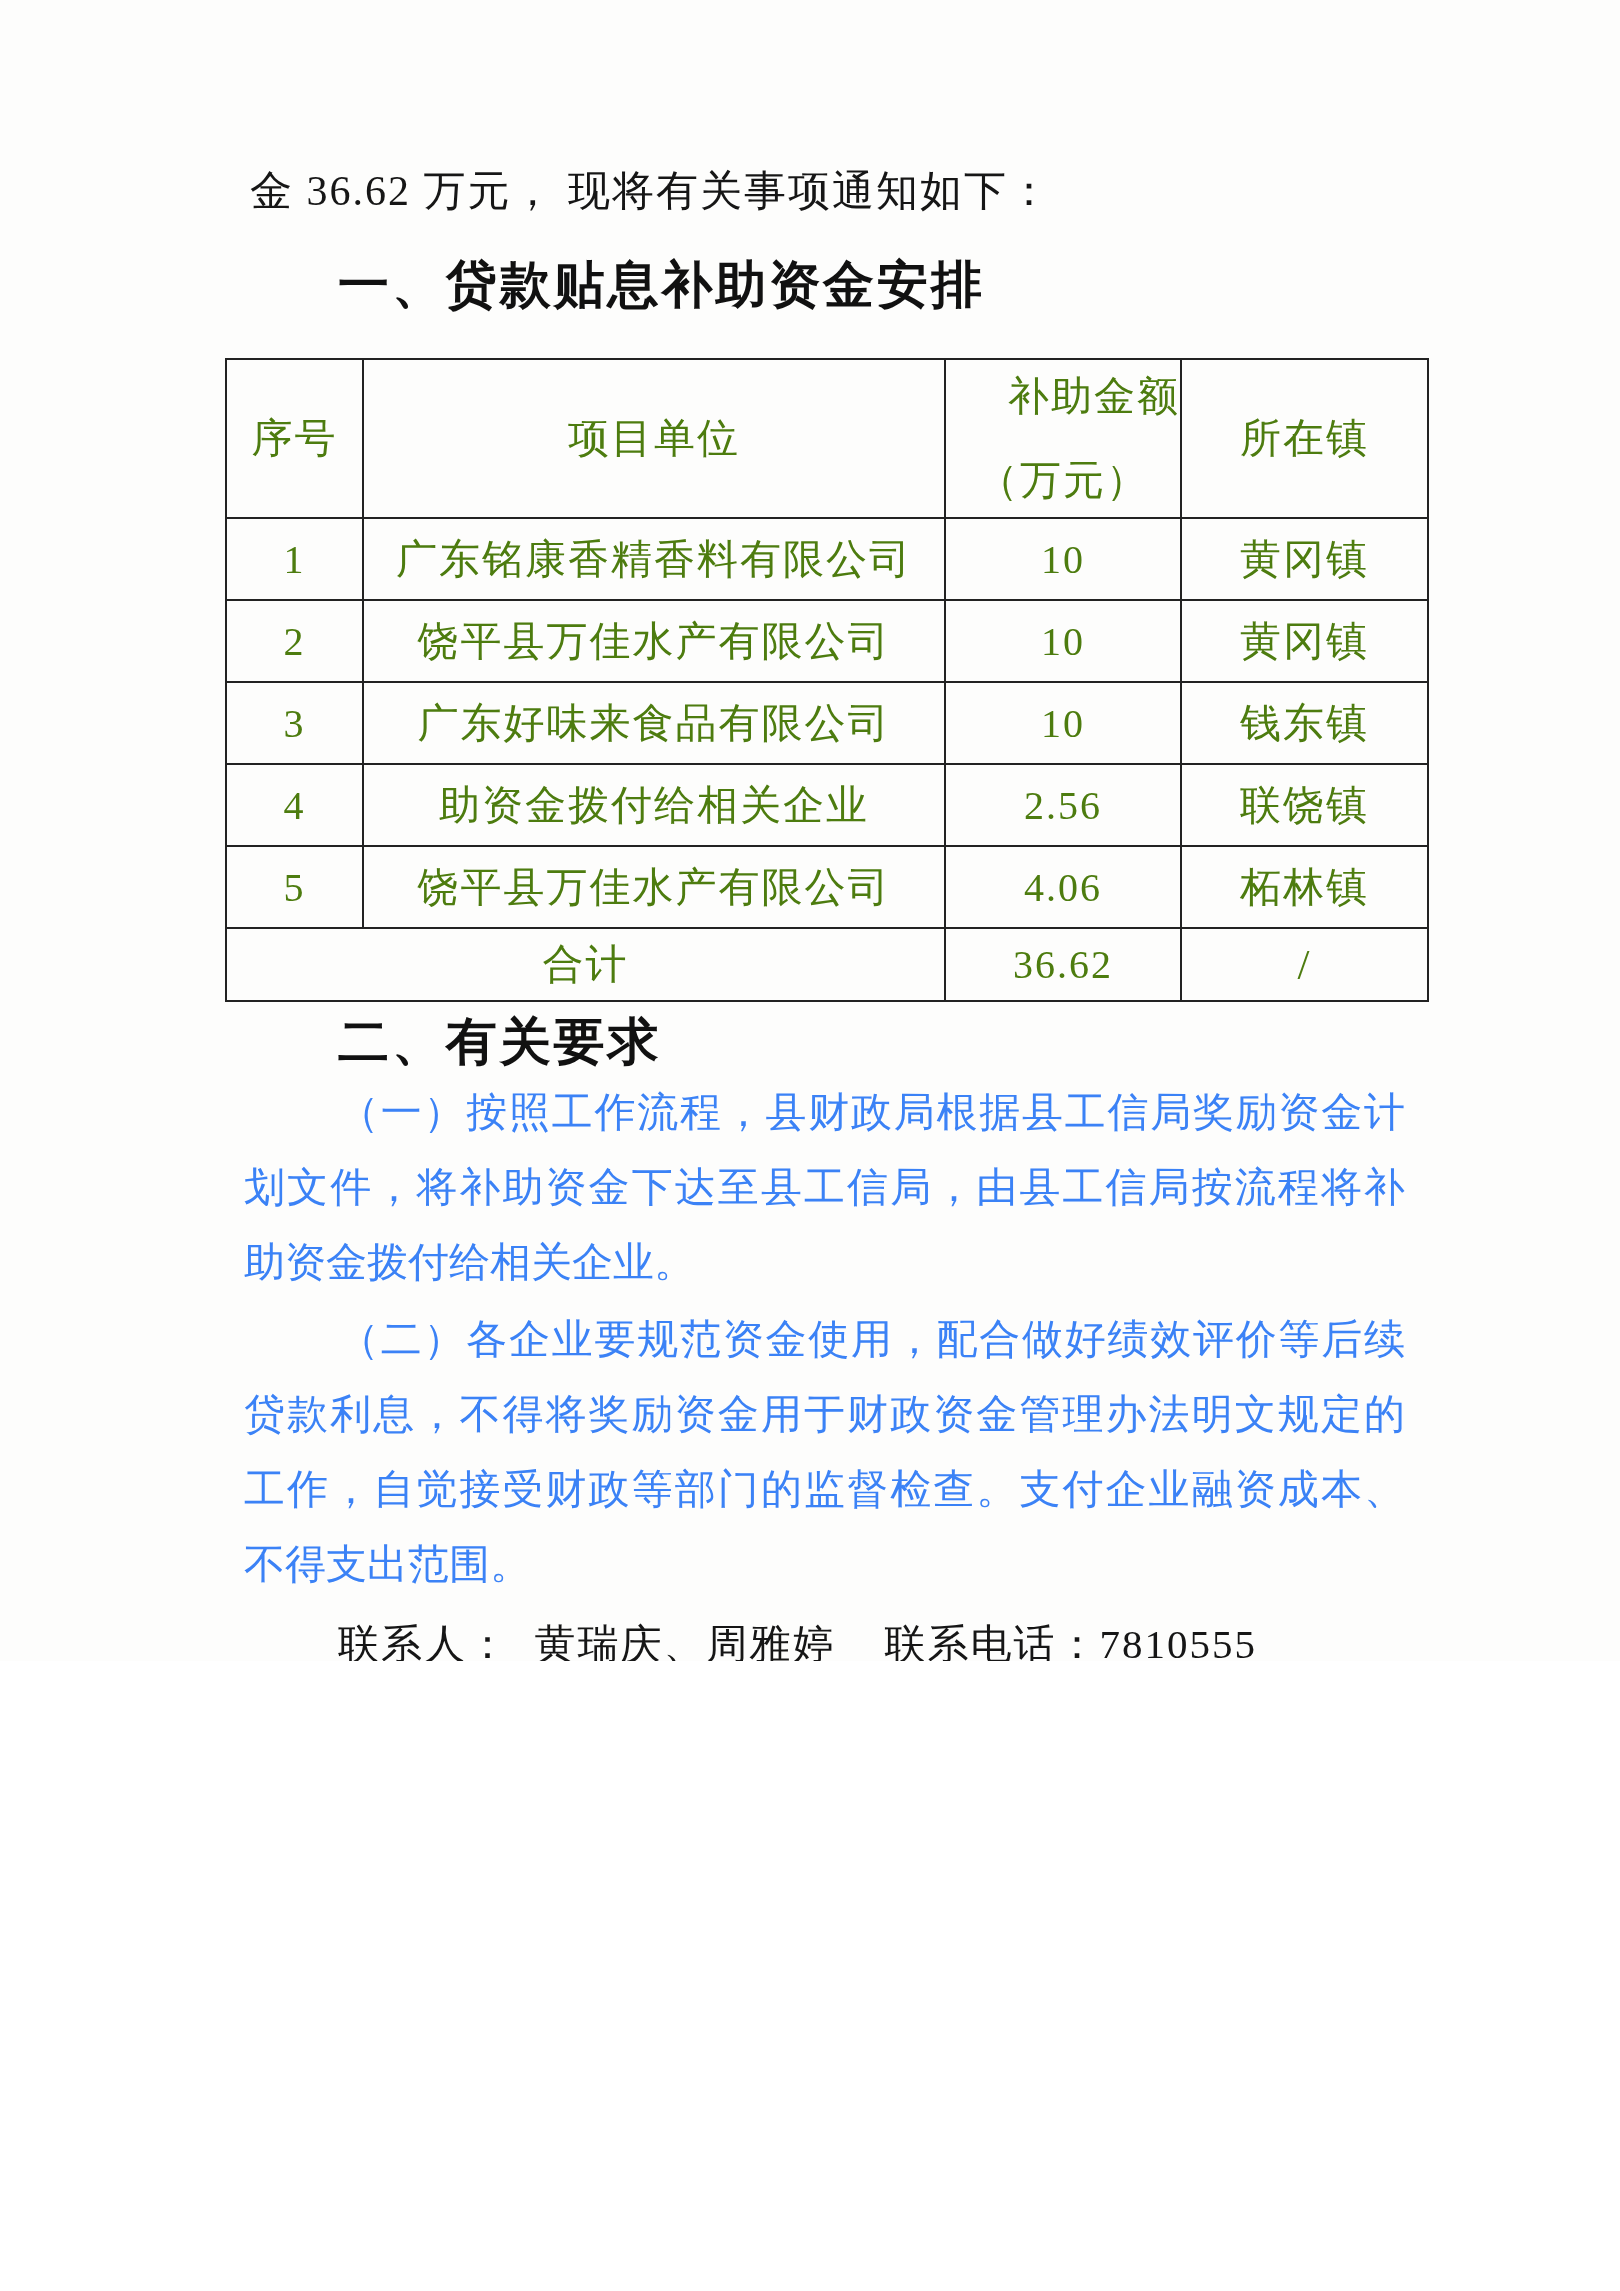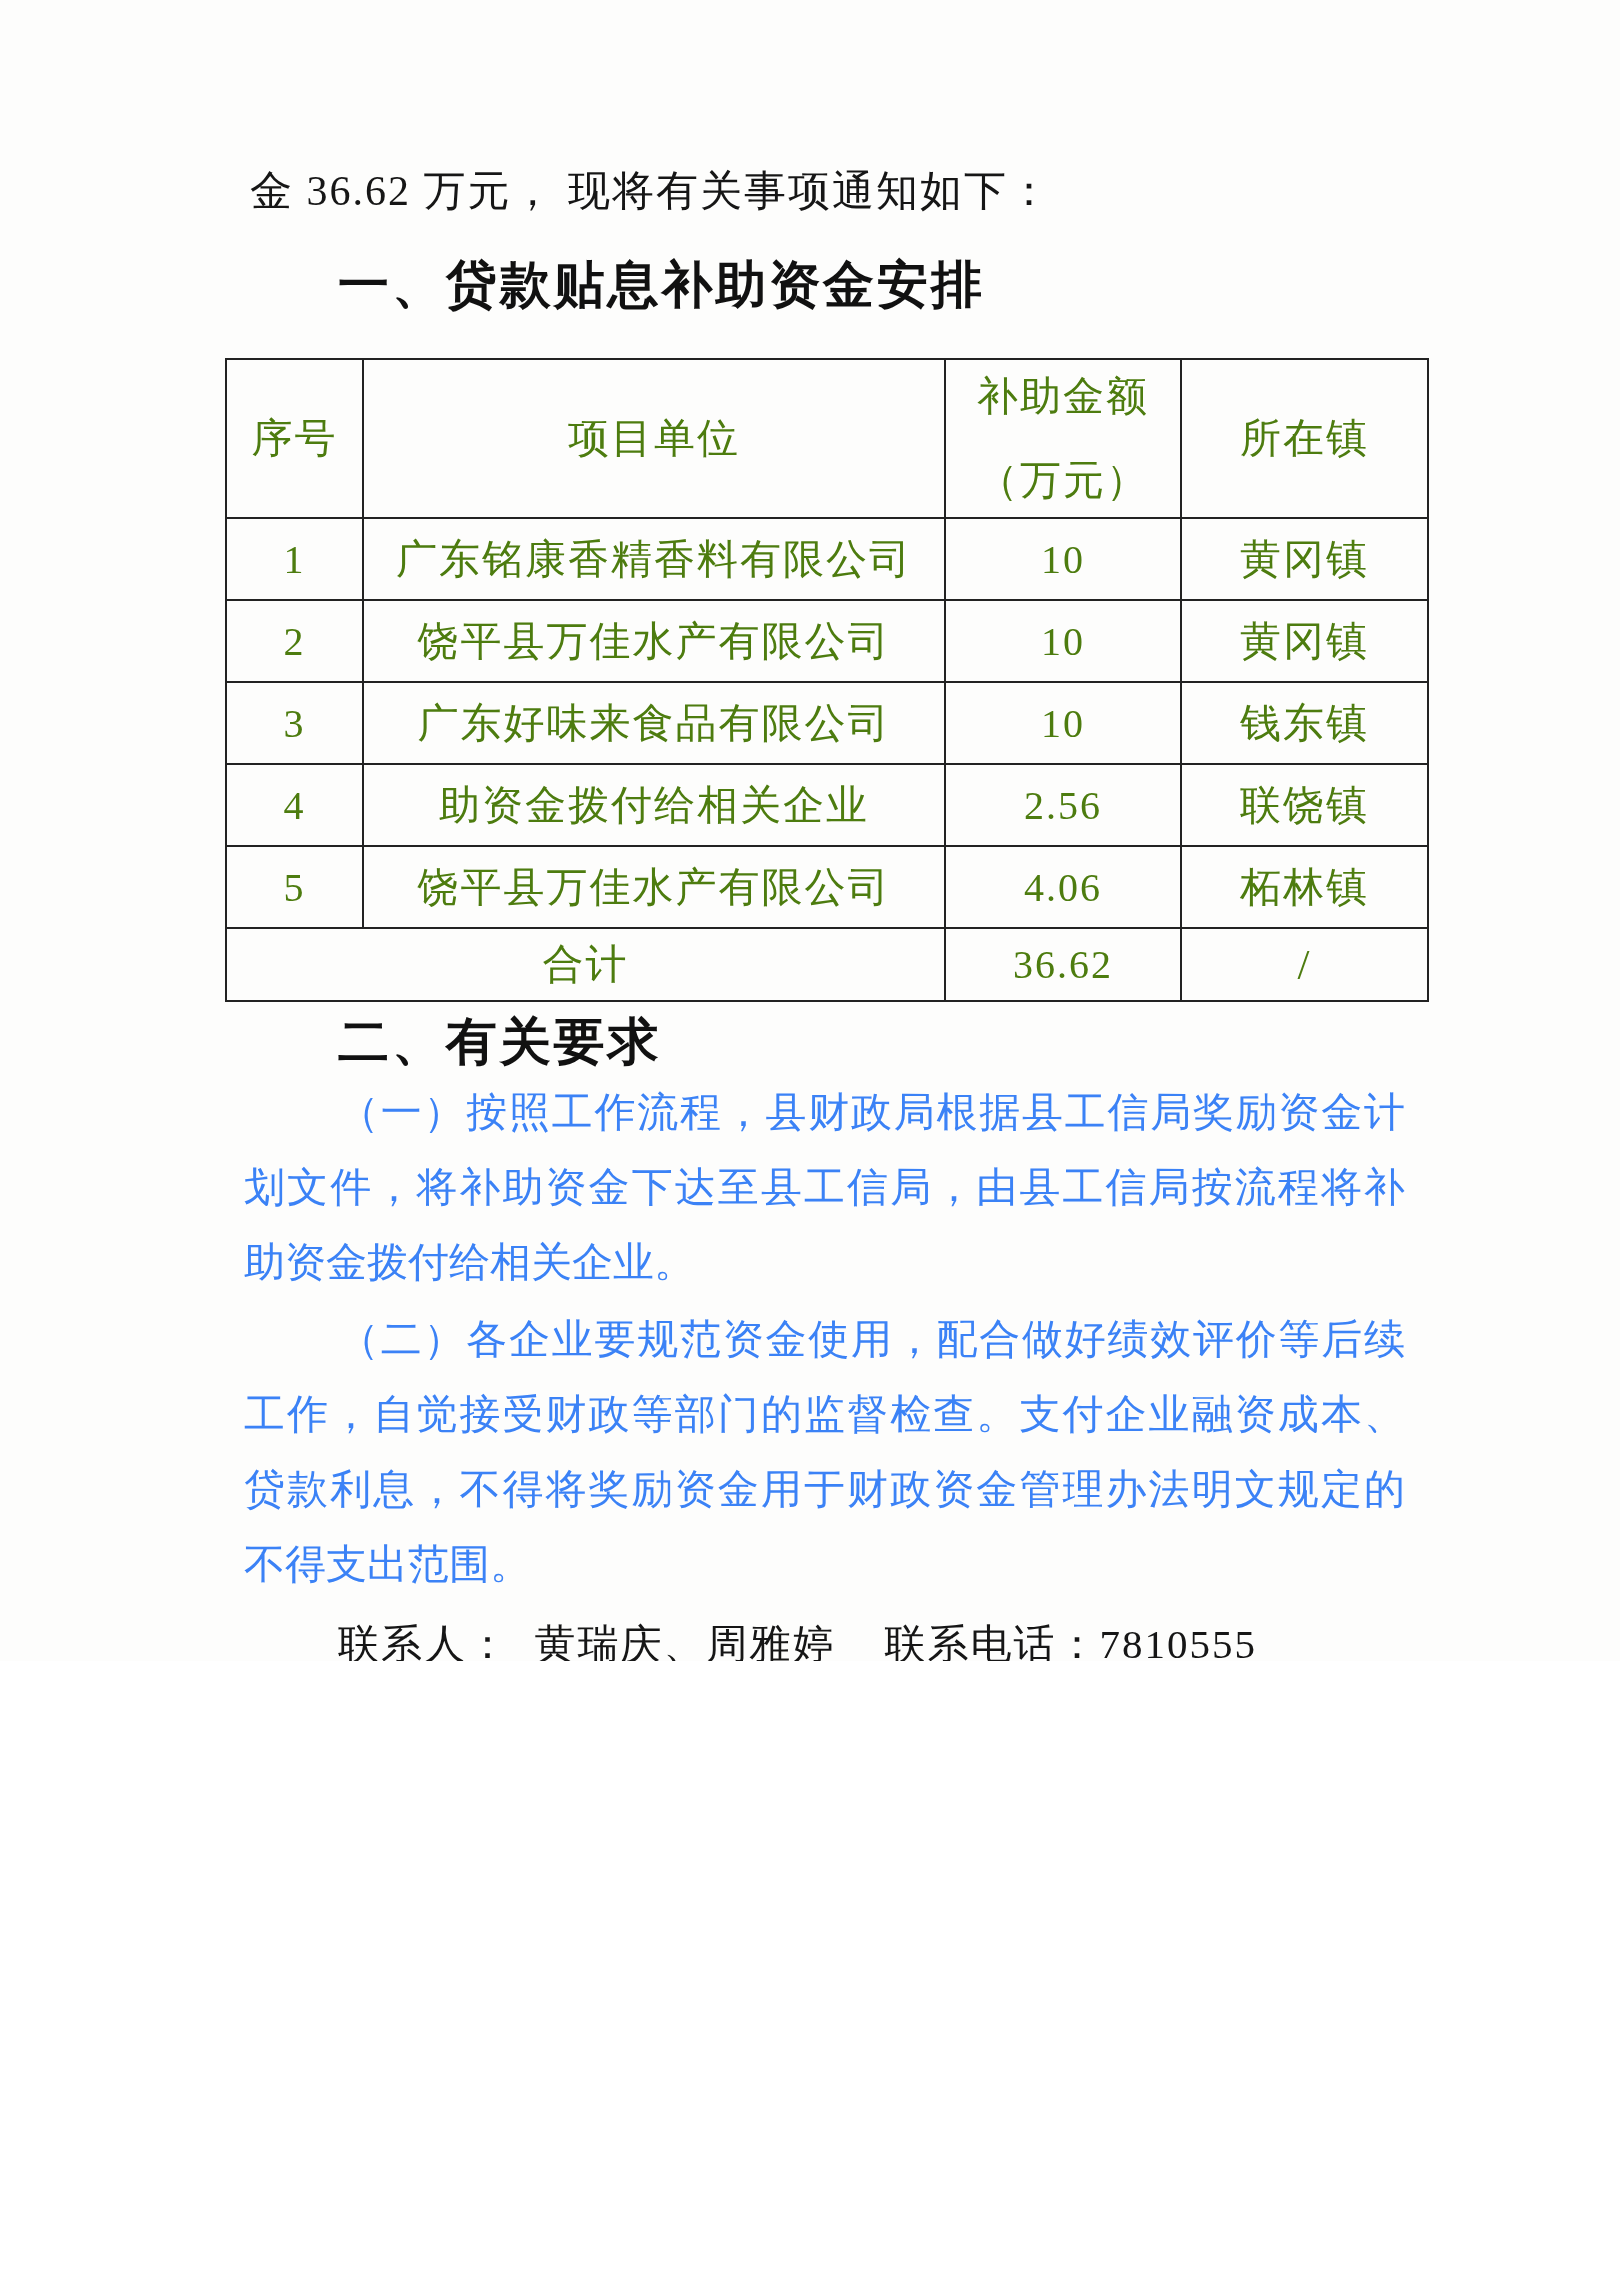--- a/index.html
+++ b/index.html
@@ -18,21 +18,21 @@
 
   
   table.grant{
     position:absolute;left:225px;top:358px;width:1203px;
     border-collapse:collapse;table-layout:fixed;text-align:center;
     font-size:41px;color:#4d7c0f;
   }
   table.grant td{border:2.9px solid #222;letter-spacing:2px;padding:0;}
   td.hdr{height:157px;font-size:41px;}
   .hdr2 div{line-height:61px;}
-  .hdr2 div:first-child{margin-bottom:23.5px;}
+  .hdr2 div:first-child{margin-bottom:23.5px;text-align:right;}
   tr.datarow td{height:80px;}
   tr.totalrow td{height:71px;}
   td.num{font-size:40px;letter-spacing:1px;}
   td.slash{font-size:43px;}
 
   
   .para{position:absolute;left:244px;width:1161px;font-size:41px;line-height:75px;color:#3b82f6;}
   .para .flush{text-align:justify;text-align-last:justify;}
   .para .ind{padding-left:94px;}
   .para.p1{top:1075px;}
@@ -118,22 +118,22 @@
   <div class="heading h2">二、有关要求</div>
 
   <div class="para p1">
     <div class="flush ind">（一）按照工作流程，县财政局根据县工信局奖励资金计</div>
     <div class="flush">划文件，将补助资金下达至县工信局，由县工信局按流程将补</div>
     <div>助资金拨付给相关企业。</div>
   </div>
 
   <div class="para p2">
     <div class="flush ind">（二）各企业要规范资金使用，配合做好绩效评价等后续</div>
+    <div class="flush">贷款利息，不得将奖励资金用于财政资金管理办法明文规定的</div>
     <div class="flush">工作，自觉接受财政等部门的监督检查。支付企业融资成本、</div>
-    <div class="flush">贷款利息，不得将奖励资金用于财政资金管理办法明文规定的</div>
     <div>不得支出范围。</div>
   </div>
 
   <div class="contact">联系人：  黄瑞庆、周雅婷    联系电话：7810555</div>
 
   <div class="sig">饶平县工业和信息化局</div>
   <div class="sigdate">2025 年 1 月 10 日</div>
 
   <svg class="stamp" viewBox="0 0 340 340" aria-hidden="true">
     <defs>

